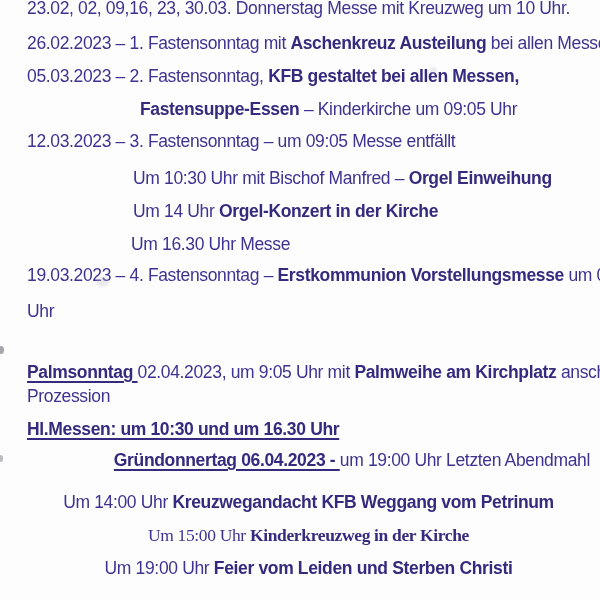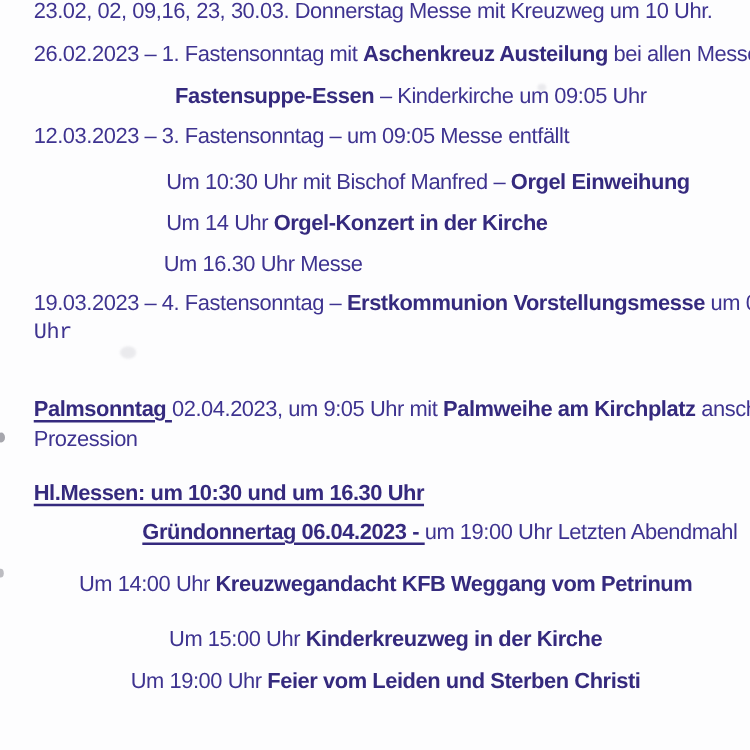--- a/index.html
+++ b/index.html
@@ -50,32 +50,33 @@
   .artifact.a3 { left: 96px;  top: 281px; width: 13px; height: 10px; background: #c9c9d0; opacity: .35; filter: blur(1px); }
   .artifact.a4 { left: 430px; top: 71px;  width: 7px;  height: 6px;  background: #d8d8de; opacity: .5;  filter: blur(1px); }
 </style>
 </head>
 <body>
 
 <div class="page">
   <div id="lines-container">
       <div class="line" style="margin-top: -4px;"><span>23.02, 02, 09,16, 23, 30.03. Donnerstag Messe mit Kreuzweg um 10 Uhr.</span></div>
       <div class="line" style="margin-top: 11px;"><span>26.02.2023 – 1. Fastensonntag mit </span><span class="b">Aschenkreuz Austeilung</span><span> bei allen Messen</span></div>
+      <div class="line" style="margin-top: 9px;"><span>05.03.2023 – 2. Fastensonntag, </span><span class="b">KFB gestaltet bei allen Messen,</span></div>
       <div class="line" style="margin-top: 9px; padding-left: 113px;"><span class="b">Fastensuppe-Essen</span><span> – Kinderkirche um 09:05 Uhr</span></div>
       <div class="line" style="margin-top: 8px;"><span>12.03.2023 – 3. Fastensonntag – um 09:05 Messe entfällt</span></div>
       <div class="line" style="margin-top: 13px; padding-left: 106px;"><span>Um 10:30 Uhr mit Bischof Manfred – </span><span class="b">Orgel Einweihung</span></div>
       <div class="line" style="margin-top: 9px; padding-left: 106px;"><span>Um 14 Uhr </span><span class="b">Orgel-Konzert in der Kirche</span></div>
       <div class="line" style="margin-top: 9px; padding-left: 104px;"><span>Um 16.30 Uhr Messe</span></div>
       <div class="line" style="margin-top: 7px;"><span>19.03.2023 – 4. Fastensonntag – </span><span class="b">Erstkommunion Vorstellungsmesse</span><span> um 09:05</span></div>
-      <div class="line" style="margin-top: 0px; font-family: Liberation Mono, monospace;"><span>Uhr</span></div>
+      <div class="line" style="margin-top: 12px;"><span>Uhr</span></div>
       <div class="line" style="margin-top: 37px;"><span class="b u">Palmsonntag </span><span>02.04.2023, um 9:05 Uhr mit </span><span class="b">Palmweihe am Kirchplatz</span><span> anschl.</span></div>
       <div class="line" style="margin-top: 0px;"><span>Prozession</span></div>
-      <div class="line" style="margin-top: 19px;"><span class="b u">Hl.Messen: um 10:30 und um 16.30 Uhr</span></div>
+      <div class="line" style="margin-top: 9px;"><span class="b u">Hl.Messen: um 10:30 und um 16.30 Uhr</span></div>
       <div class="line" style="margin-top: 7px; text-align: right;"><span class="b u">Gründonnertag 06.04.2023 - </span><span>um 19:00 Uhr Letzten Abendmahl</span></div>
       <div class="line center" style="margin-top: 18px;"><span>Um 14:00 Uhr </span><span class="b">Kreuzwegandacht KFB Weggang vom Petrinum</span></div>
-      <div class="line center" style="margin-top: 20px;"><span>Um 15:00 Uhr </span><span class="b">Kinderkreuzweg in der Kirche</span></div>
+      <div class="line center" style="margin-top: 9px; font-family: Liberation Serif, serif;"><span>Um 15:00 Uhr </span><span class="b">Kinderkreuzweg in der Kirche</span></div>
       <div class="line center" style="margin-top: 9px;"><span>Um 19:00 Uhr </span><span class="b">Feier vom Leiden und Sterben Christi</span></div>
     </div>
   <div class="artifact a1"></div>
   <div class="artifact a2"></div>
   <div class="artifact a3"></div>
   <div class="artifact a4"></div>
 </div>
 
 </body></html>

